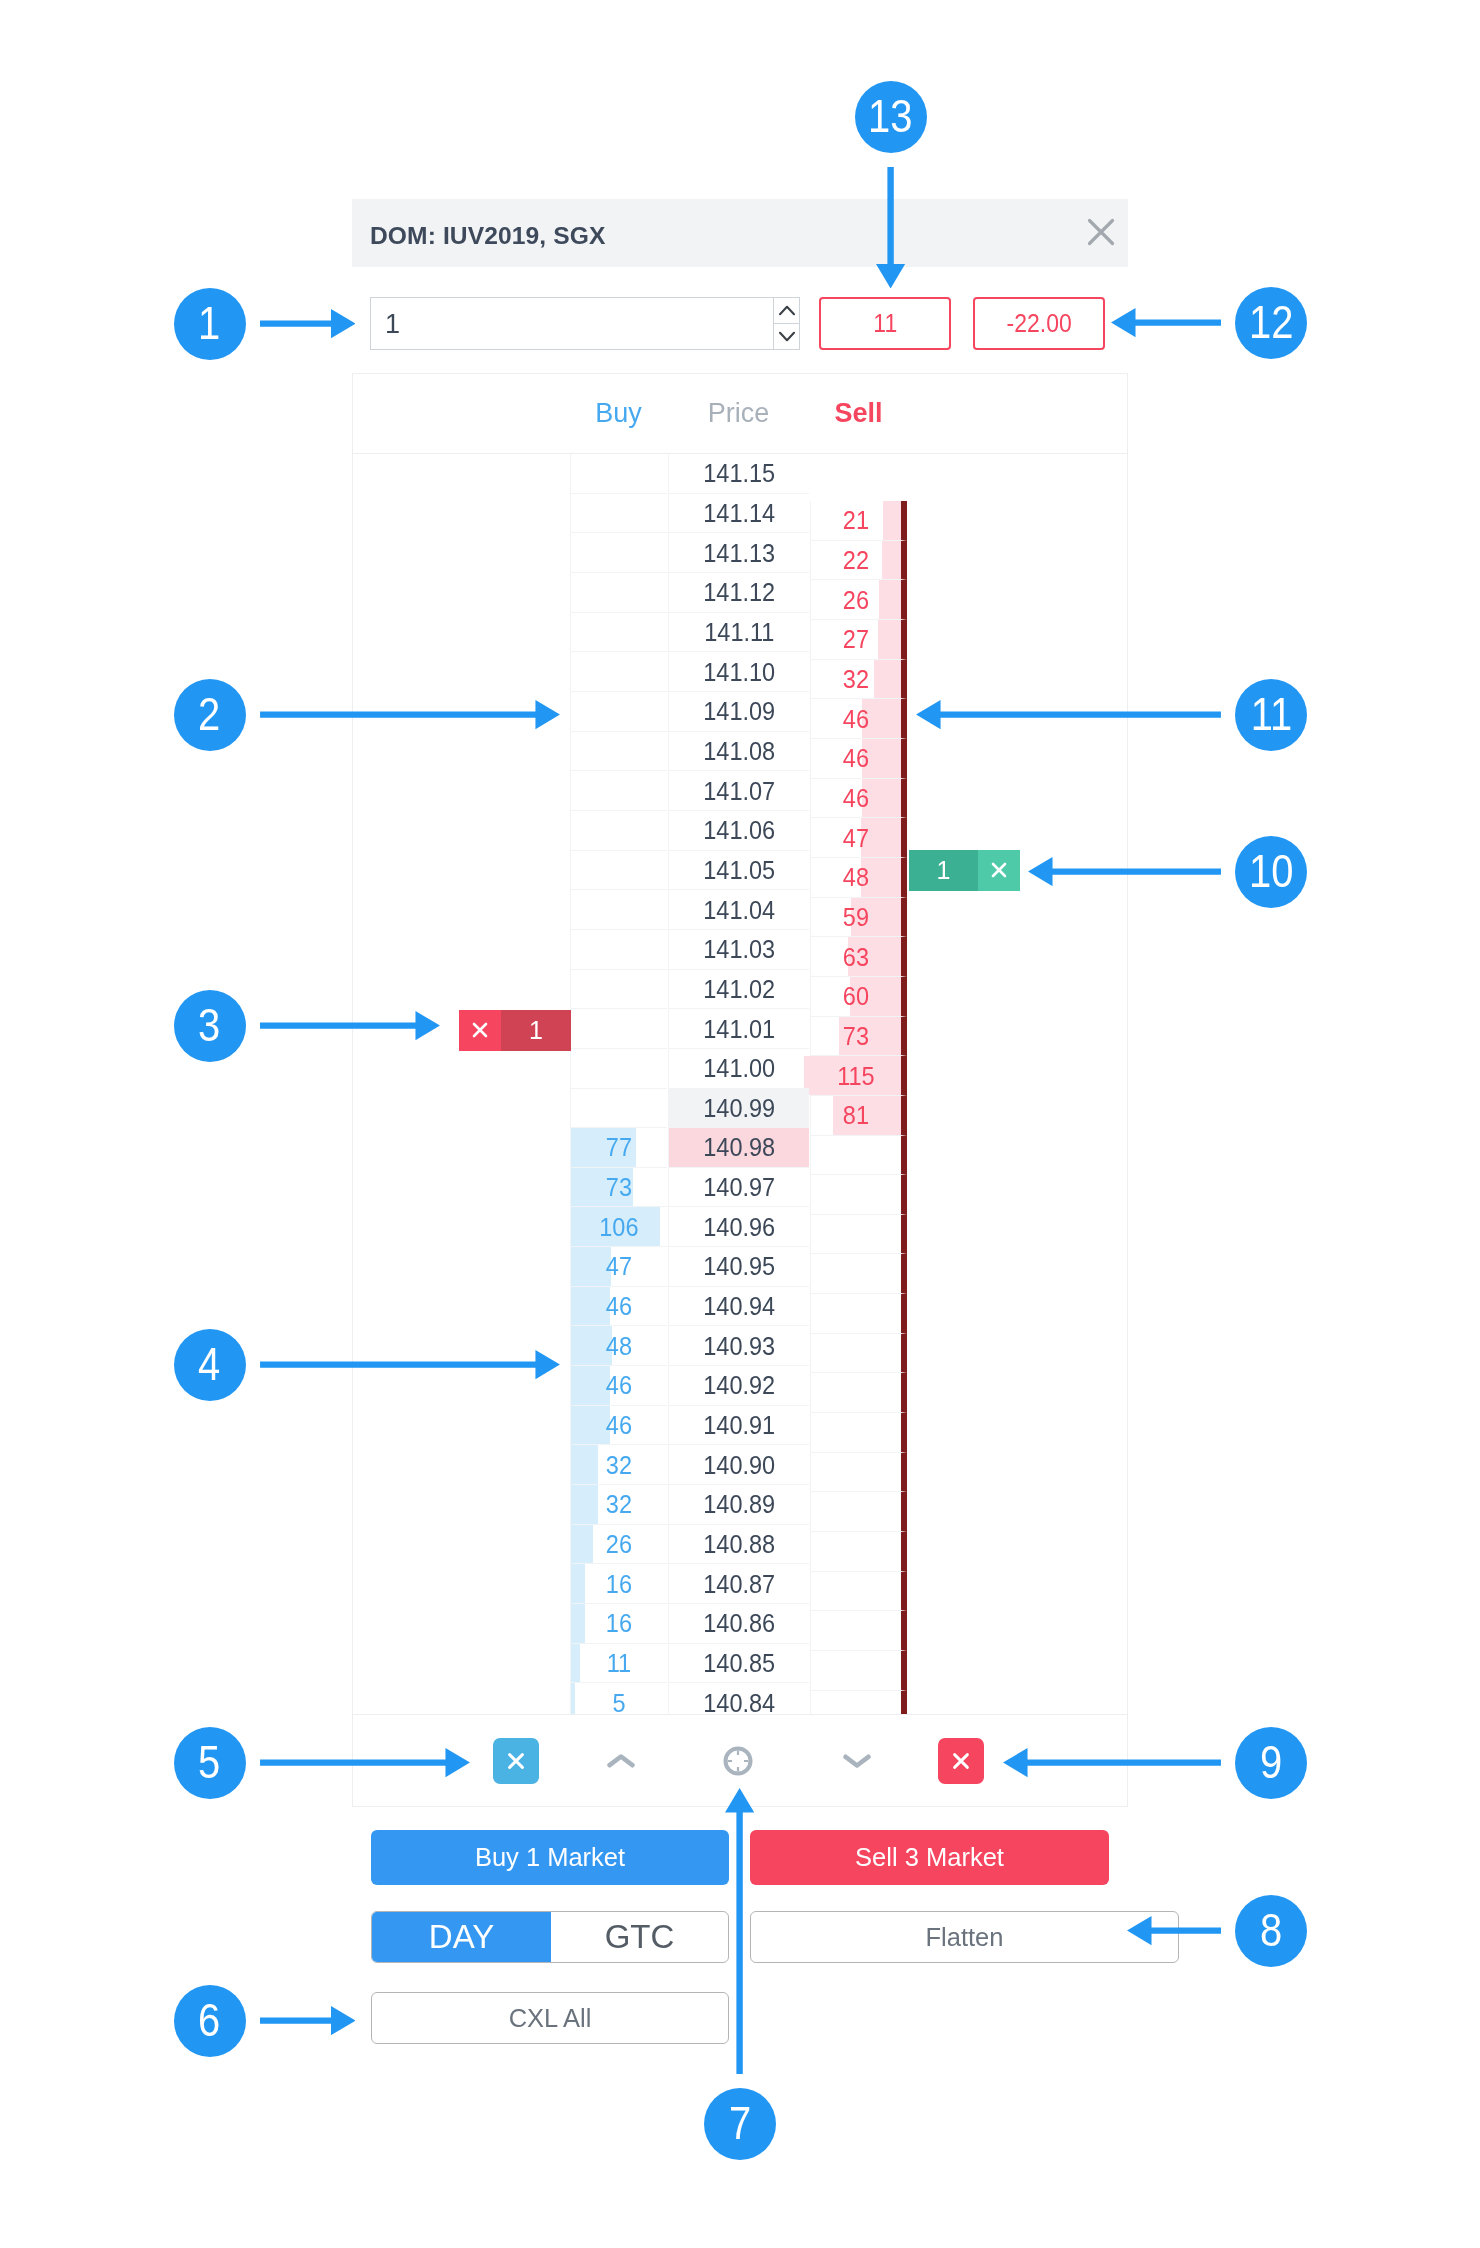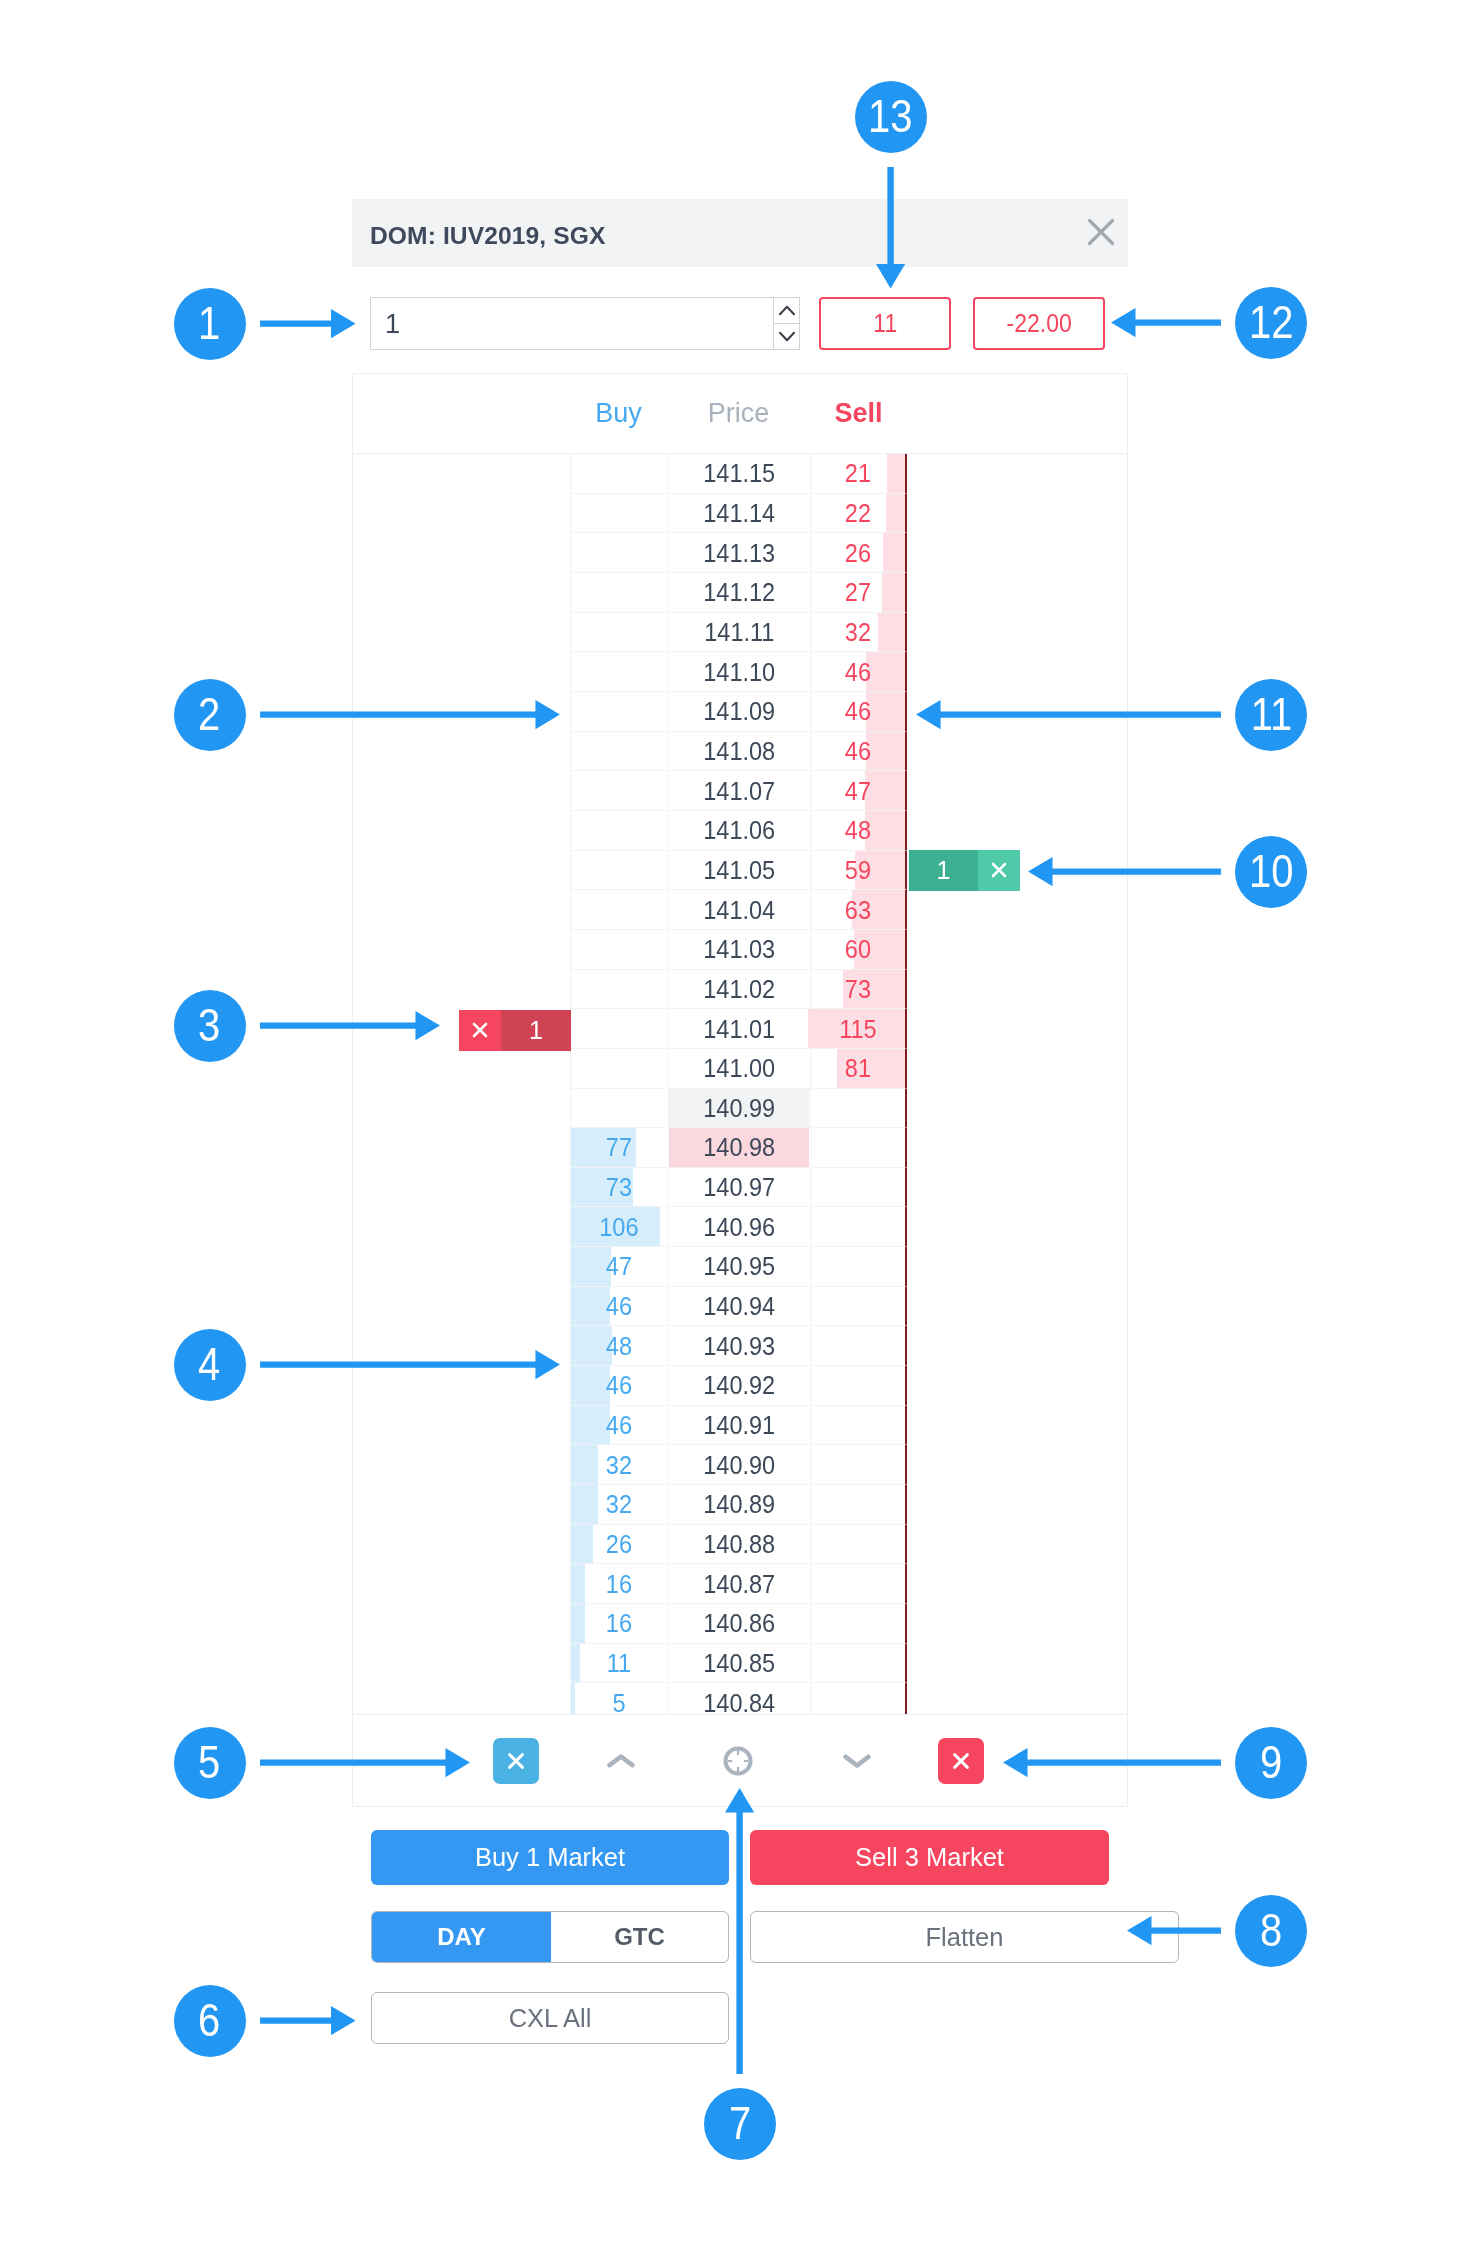--- a/index.html
+++ b/index.html
@@ -44,21 +44,21 @@
   .th-price { left:315px; width:141px; text-align:center; color:#a8b0b9; }
   .th-sell { left:457px; width:97px; text-align:center; color:#f5455f;font-weight:bold; }
 
   .tbody { position:absolute; left:0; top:80px; width:774px; }
   .trow { position:relative; height:39.66px; }
   .cell { position:absolute; top:0; height:39.66px; border-bottom:1px solid #f1f3f4; }
   .c-orders { left:0; width:217px; border-bottom:none; }
   .c-buy  { left:217px; width:97px; border-left:1px solid #f1f3f4; }
   .c-price{ left:315px; width:141px; border-left:1px solid #f1f3f4; }
   .c-sell { left:457px; width:97px; border-left:1px solid #f1f3f4;
-            border-right:2px solid #7f1d1d; }
+            border-right:6px solid #7f1d1d;margin-top:47px; }
   .c-right{ left:555px; width:219px; border-bottom:none; }
 
   .bar { position:absolute; top:0; height:38.66px; }
   .bar-buy { left:0; background:#d6eefb; }
   .bar-sell { right:0; background:#fcdee4; }
 
   .num { position:absolute; top:0px; width:100%; height:39.66px;
          display:flex; align-items:center; justify-content:center;
          font-size:25px; }
   .num span { display:inline-block; transform:scaleX(0.94); transform-origin:center; }
@@ -95,21 +95,21 @@
   .btn { position:absolute; border-radius:6px; display:flex; align-items:center;
          justify-content:center; font-size:25.5px; }
   .btn-primary { background:#3498f3; color:#fff; font-weight:400; }
   .btn-danger  { background:#f5455f; color:#fff; font-weight:400; }
   .btn-ghost   { background:#fff; color:#6a737d; border:1.7px solid #b4b5b7; font-weight:400; }
   #btnBuy  { left:371px; top:1830px; width:358px; height:55px; }
   #btnSell { left:750px; top:1830px; width:359px; height:55px; }
   #segDayGtc { position:absolute; left:371px; top:1911px; width:358px; height:52px;
                border:1.7px solid #b4b5b7; border-radius:6px; overflow:hidden; display:flex; }
   #segDayGtc .seg { flex:1; display:flex; align-items:center; justify-content:center;
-                    font-size:24px; font-weight:700; }
+                    font-size:33px; font-weight:400; }
   #segDayGtc .on  { background:#3498f3; color:#fff; flex:0 0 179px; }
   #segDayGtc .off { color:#545c66; }
   #btnFlatten { left:750px; top:1911px; width:429px; height:52px; }
   #btnCxlAll  { left:371px; top:1992px; width:358px; height:52px; }
   #btnReverse { left:750px; top:1992px; width:359px; height:52px; }
 
   
   .callout { position:absolute; width:72px; height:72px; border-radius:50%;
              background:#2196f3; color:#fff; display:flex; align-items:center;
              justify-content:center; font-size:47px; font-weight:400;

